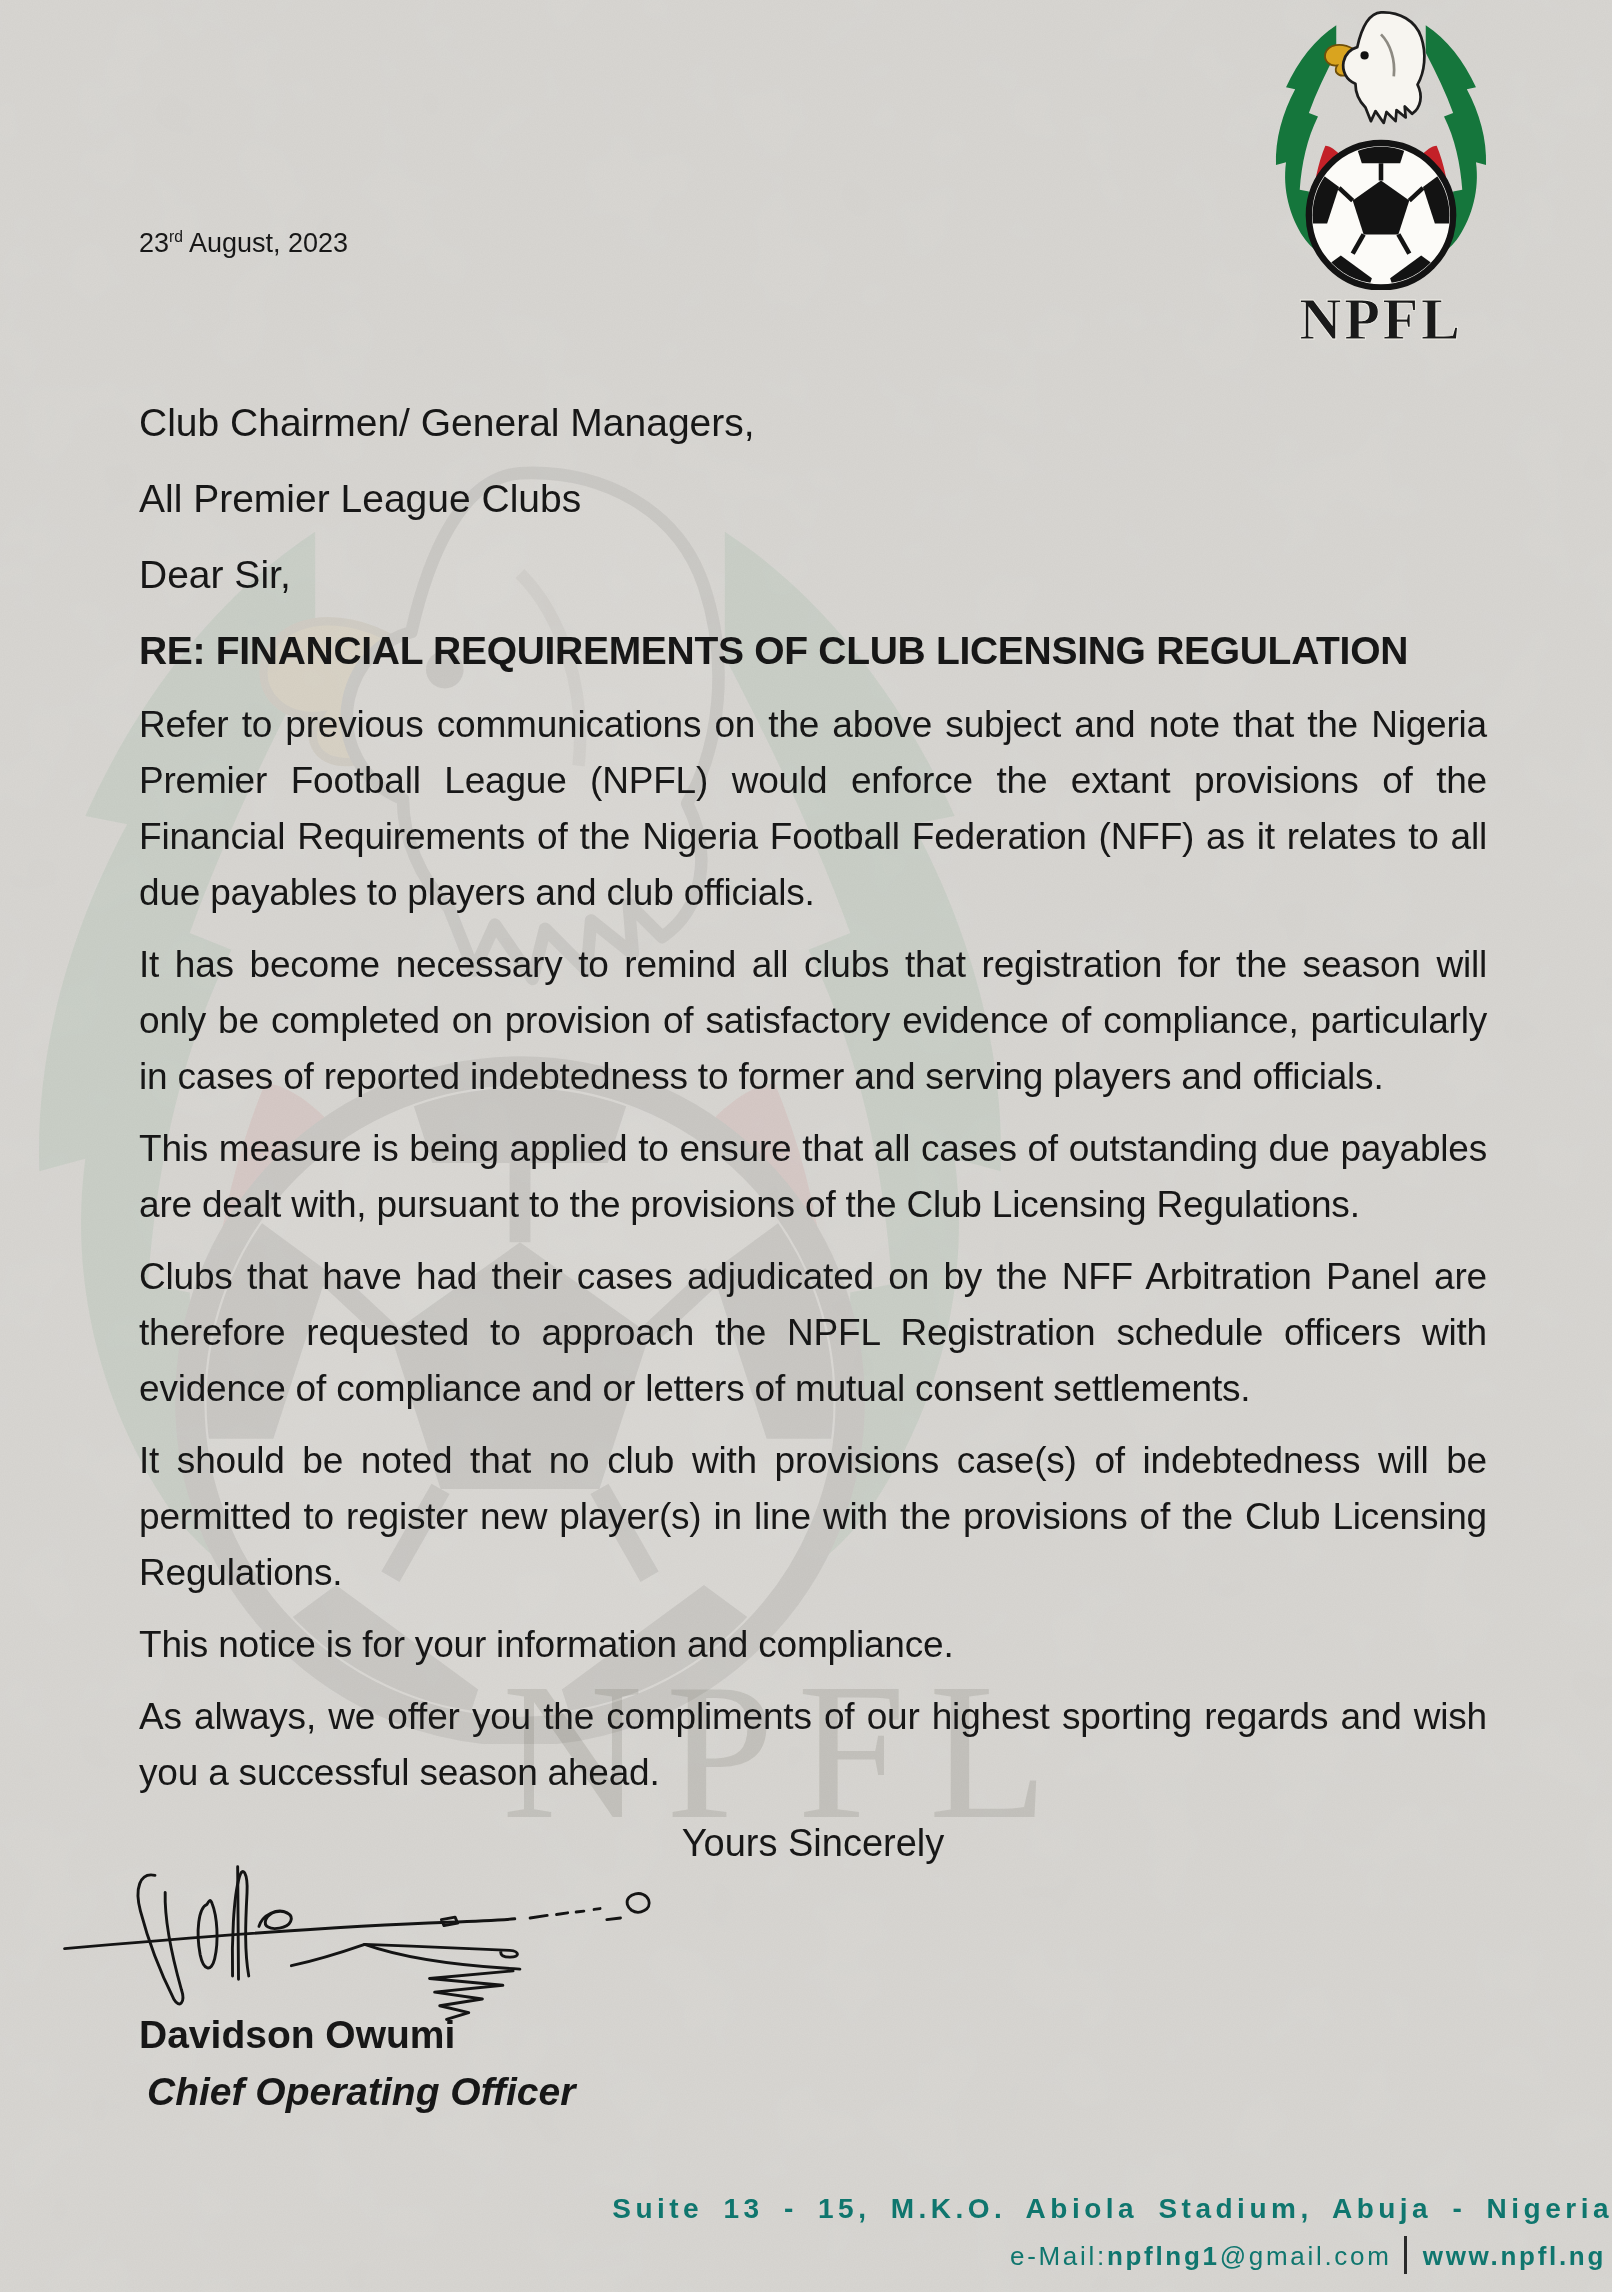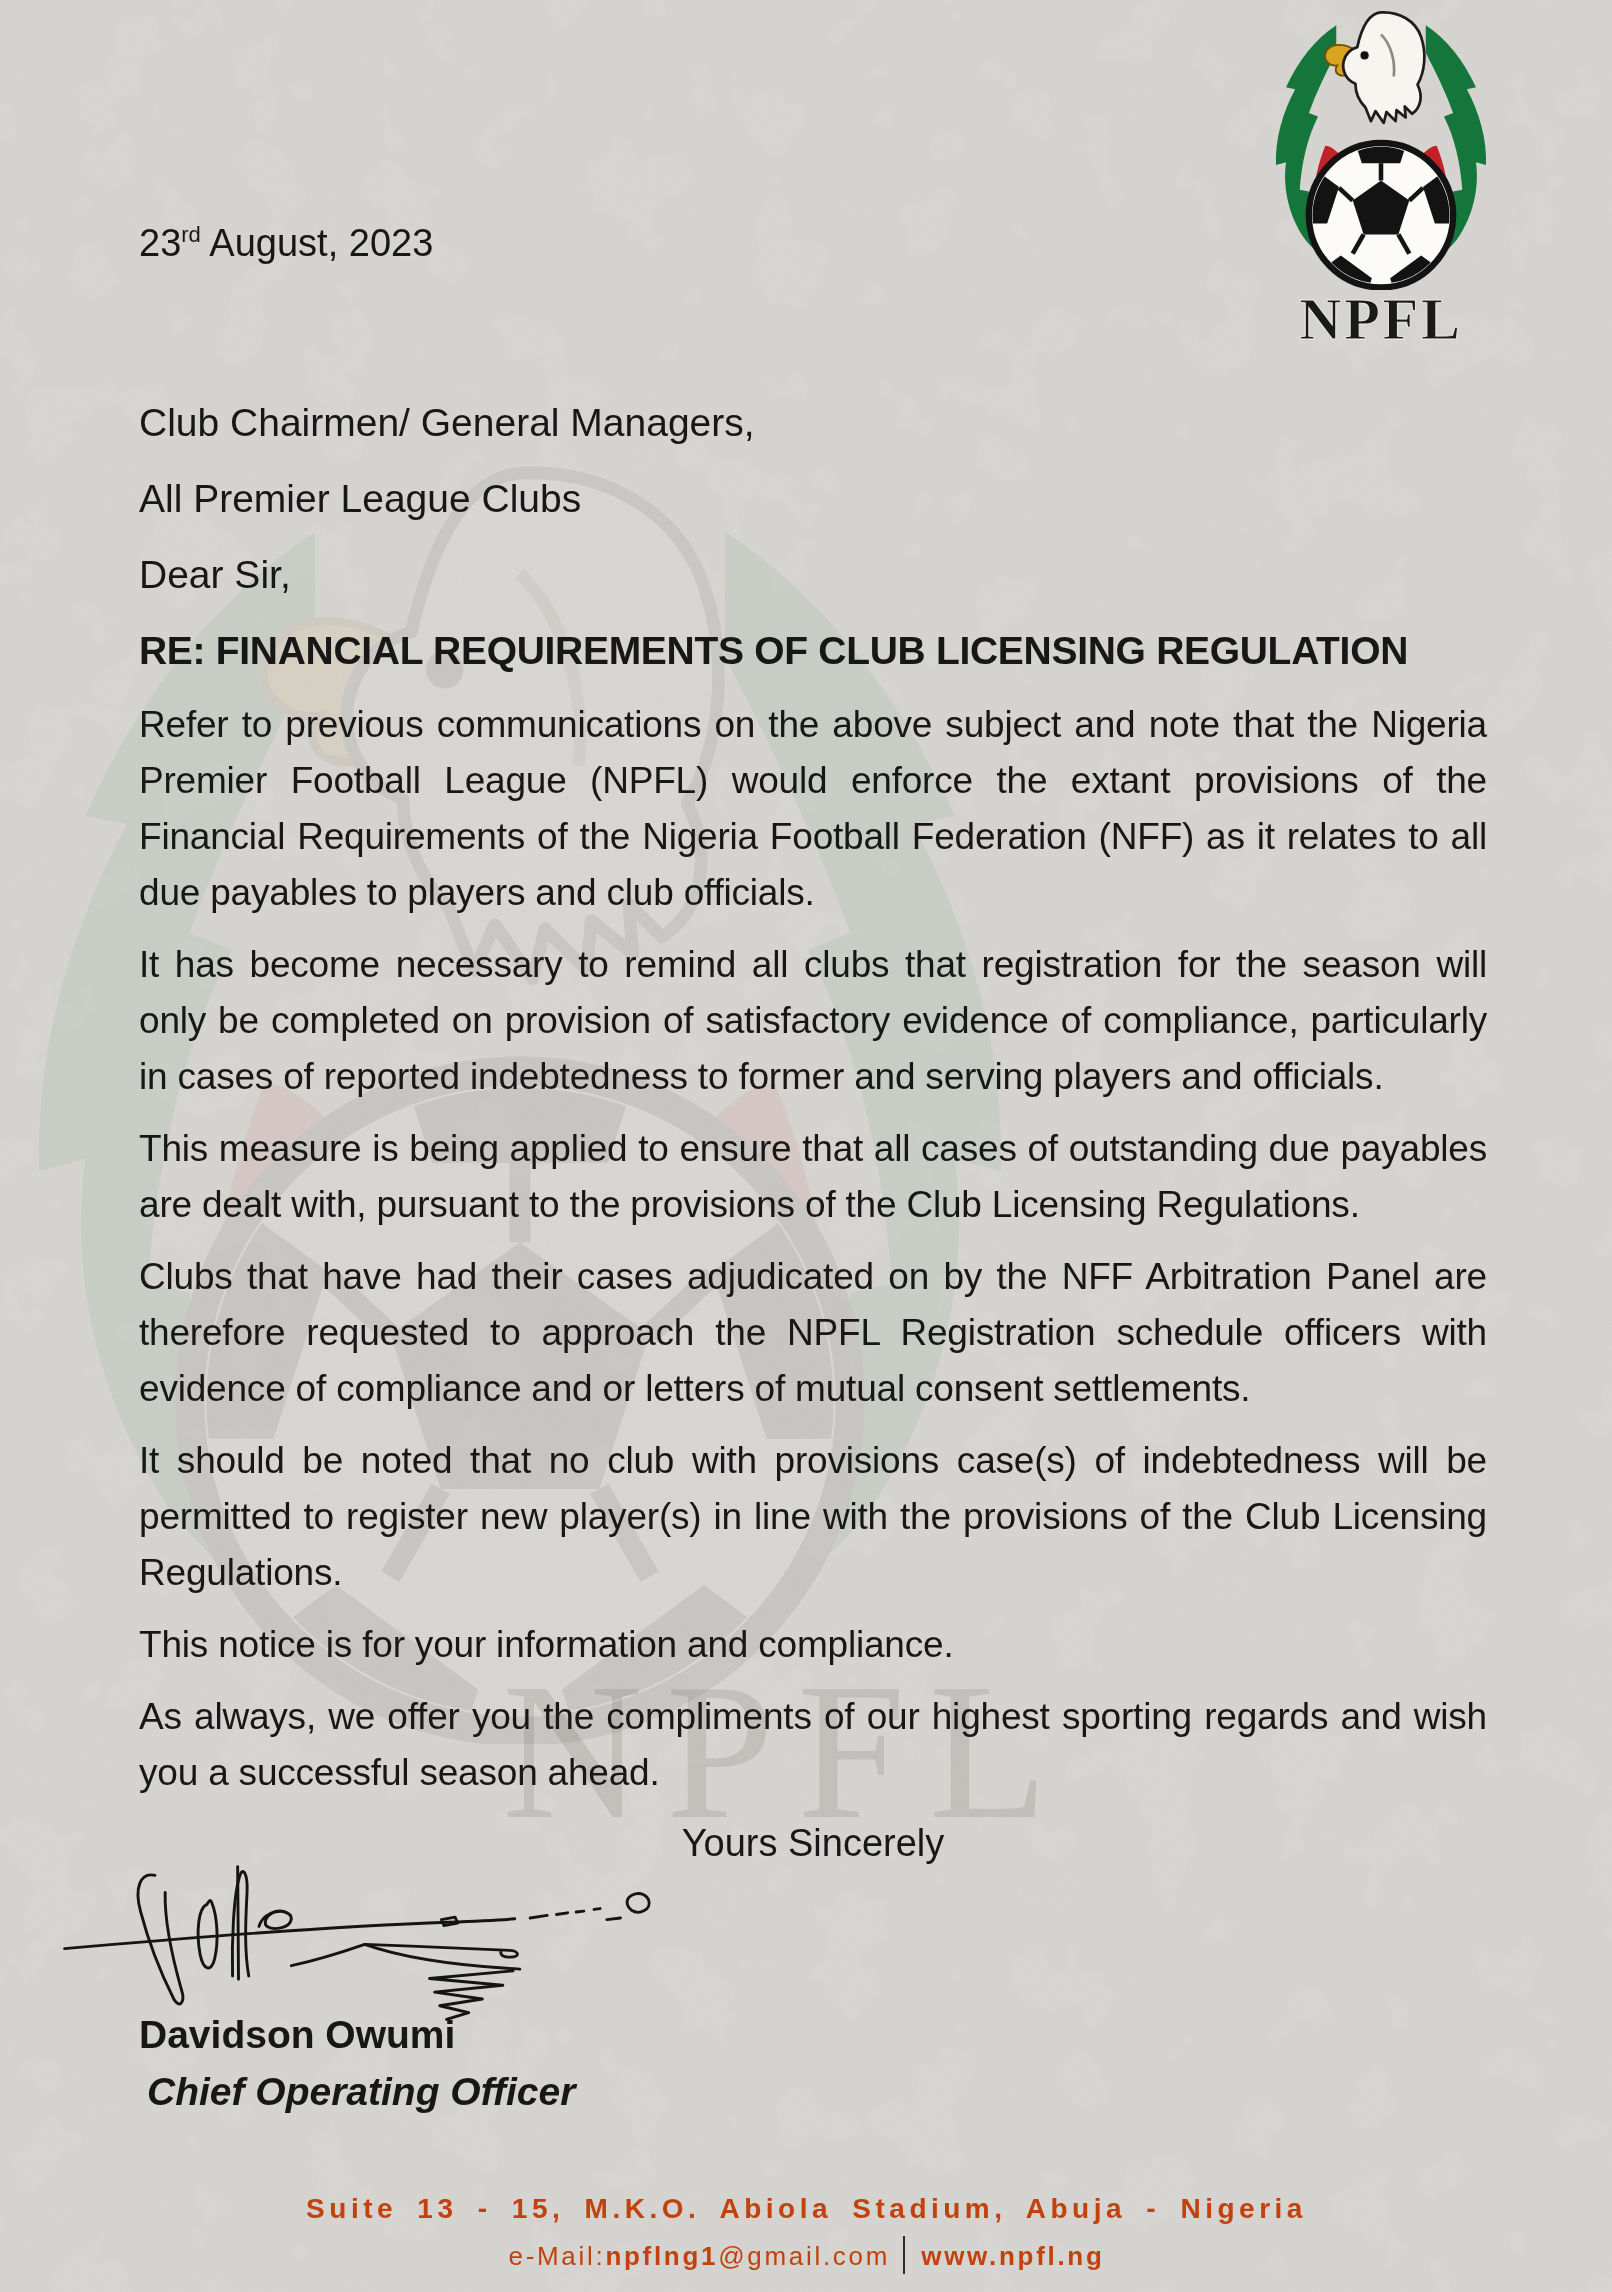--- a/index.html
+++ b/index.html
@@ -25,36 +25,36 @@
     color:rgba(62,58,48,0.13);
     pointer-events:none;white-space:nowrap;
   }
   
   .logo{position:absolute;top:7.2px;right:95px;width:274px;height:347px;}
   .logo-wordmark{
     font-family:"Liberation Serif",serif;font-weight:600;
     letter-spacing:3px;
   }
   .content{position:absolute;left:139px;top:219px;width:1348px;}
-  .date-line{font-size:38px;line-height:49px;margin:0 0 130px 0;}
+  .date-line{font-size:27px;line-height:49px;margin:0 0 130px 0;}
   .date-line sup{font-size:58%;vertical-align:super;line-height:0;}
   .addr1{font-size:39px;font-weight:normal;line-height:49px;margin:0 0 27px 0;}
   .addr2{font-size:39px;line-height:49px;margin:0 0 27px 0;}
   .salutation{font-size:39px;line-height:49px;margin:0 0 27px 0;}
   .subject{font-size:39px;font-weight:bold;line-height:49px;margin:0 0 22.4px 0;letter-spacing:-0.3px;}
   .body-text .para{
     font-size:37px;line-height:56px;letter-spacing:-0.2px;
     text-align:justify;margin:0 0 16px 0;
   }
   .closing{font-size:38px;line-height:49px;margin:18px 0 0 0;text-align:center;}
   .signature{position:absolute;left:39px;top:1841px;width:648px;height:188px;pointer-events:none;}
   .sig-block{position:absolute;left:139px;top:2011px;}
   .sig-name{font-size:39px;font-weight:bold;line-height:48px;margin:0;}
   .sig-title{font-size:39px;font-weight:bold;font-style:italic;line-height:48px;margin:9px 0 0 8px;}
-  .footer{position:absolute;left:0;top:2188px;width:100%;text-align:center;color:#c2410c;}
+  .footer{position:absolute;left:0;top:2188px;width:100%;text-align:right;color:#0f766e;}
   .footer-address{
     font-size:28px;font-weight:bold;letter-spacing:4.5px;word-spacing:8px;
     line-height:41px;margin:0;
   }
   .footer-contact{font-size:26px;letter-spacing:2.7px;word-spacing:5.4px;line-height:41px;margin:7px;}
   .footer-contact .bold{font-weight:bold;}
   .vbar{
     display:inline-block;width:2.7px;height:38px;background:#2a2a2a;
     vertical-align:-9px;margin:0 16px 0 12.5px;
   }

